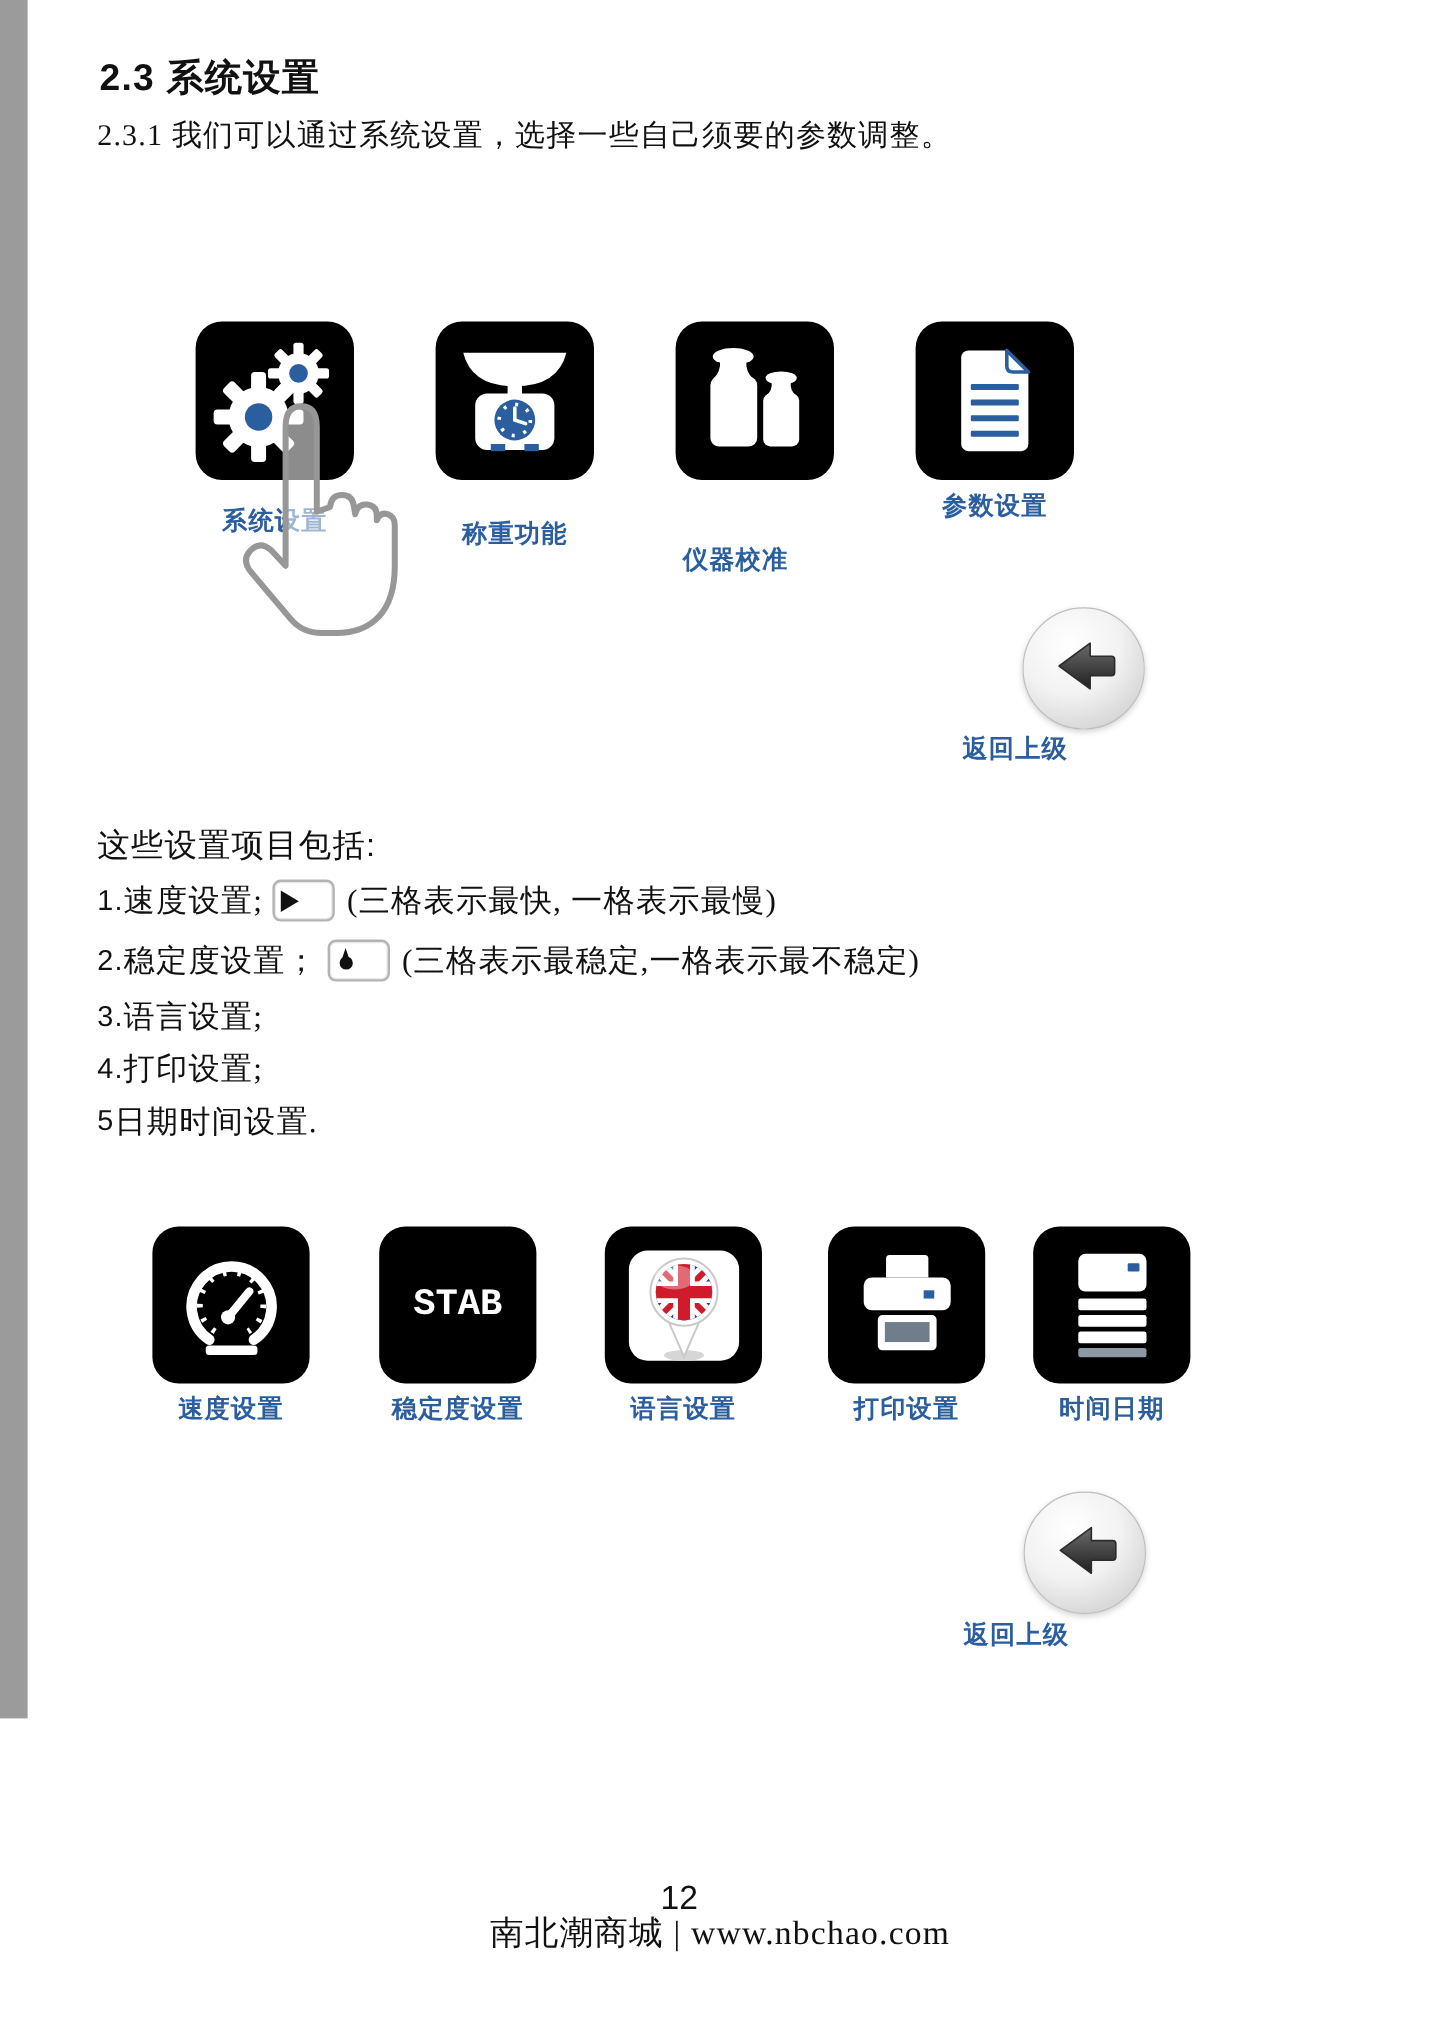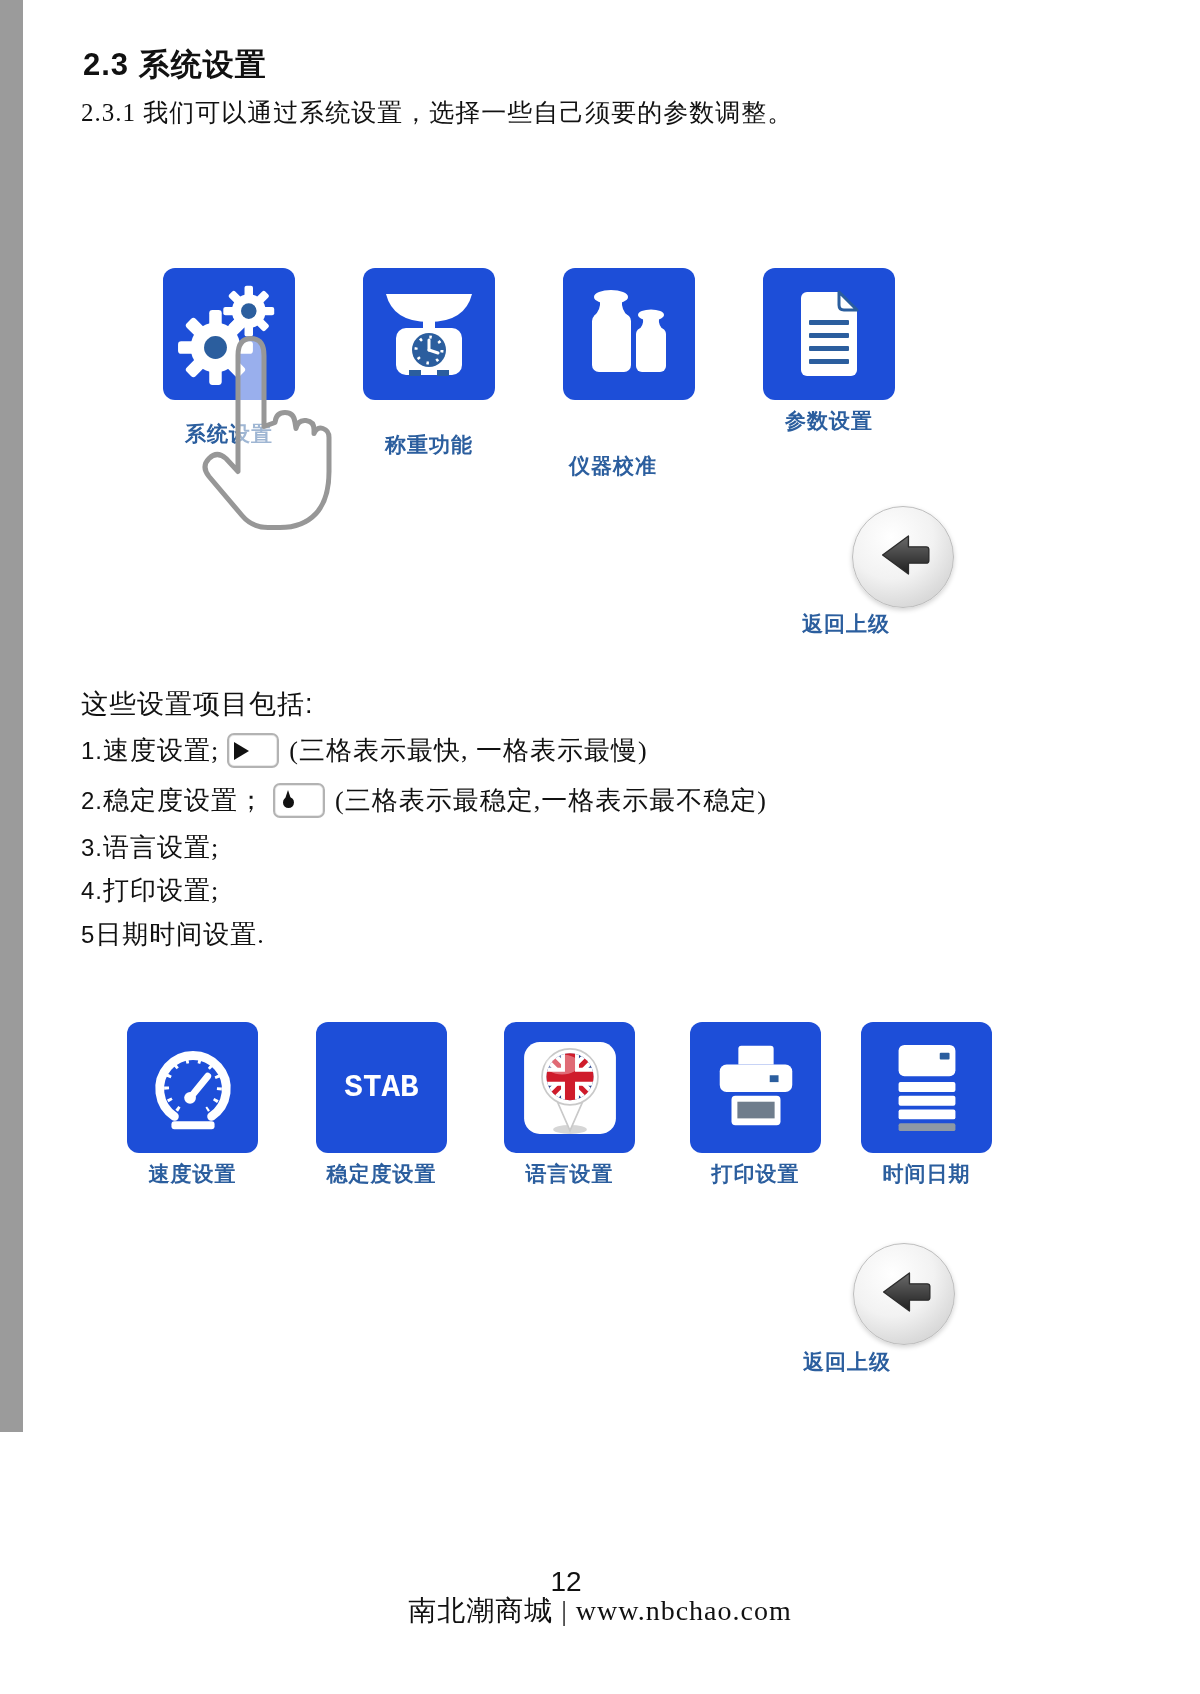--- a/index.html
+++ b/index.html
@@ -3,21 +3,21 @@
 <meta charset="utf-8">
 <style>
   html,body{margin:0;padding:0;background:#ffffff;}
   #page{position:relative;width:1200px;height:1682px;background:#ffffff;overflow:hidden;
         font-family:"Liberation Sans",sans-serif;color:#111;}
   .sidebar-strip{position:absolute;left:0;top:0;width:23px;height:1432px;background:#9b9b9b;}
   .heading{position:absolute;left:83px;top:44px;font-size:31px;font-weight:bold;
            font-family:"Liberation Sans",sans-serif;letter-spacing:1px;}
   .intro{position:absolute;left:81px;top:96px;font-size:25px;
          font-family:"Liberation Serif",serif;letter-spacing:1px;}
-  .tile{position:absolute;width:132px;height:132px;background:#1d4ed8;border-radius:12px;
+  .tile{position:absolute;width:132px;height:132px;background:#000000;border-radius:22px;
         display:flex;align-items:center;justify-content:center;}
   .tile svg{display:block;}
   .tile-label{position:absolute;width:132px;text-align:center;font-size:21px;font-weight:bold;
               color:#2b5e9e;font-family:"Liberation Sans",sans-serif;letter-spacing:1px;}
   .stab-text{font-family:"Liberation Mono","DejaVu Sans Mono",monospace;font-weight:bold;
              font-size:31px;color:#ffffff;letter-spacing:0px;}
   .back-circle{position:absolute;width:100px;height:100px;border-radius:50%;
                background:radial-gradient(circle at 38% 30%,#ffffff 0%,#f2f2f2 45%,#dcdcdc 72%,#c7c7c7 100%);
                border:1px solid #bdbdbd;box-shadow:0 2px 5px rgba(0,0,0,0.18);
                display:flex;align-items:center;justify-content:center;}

